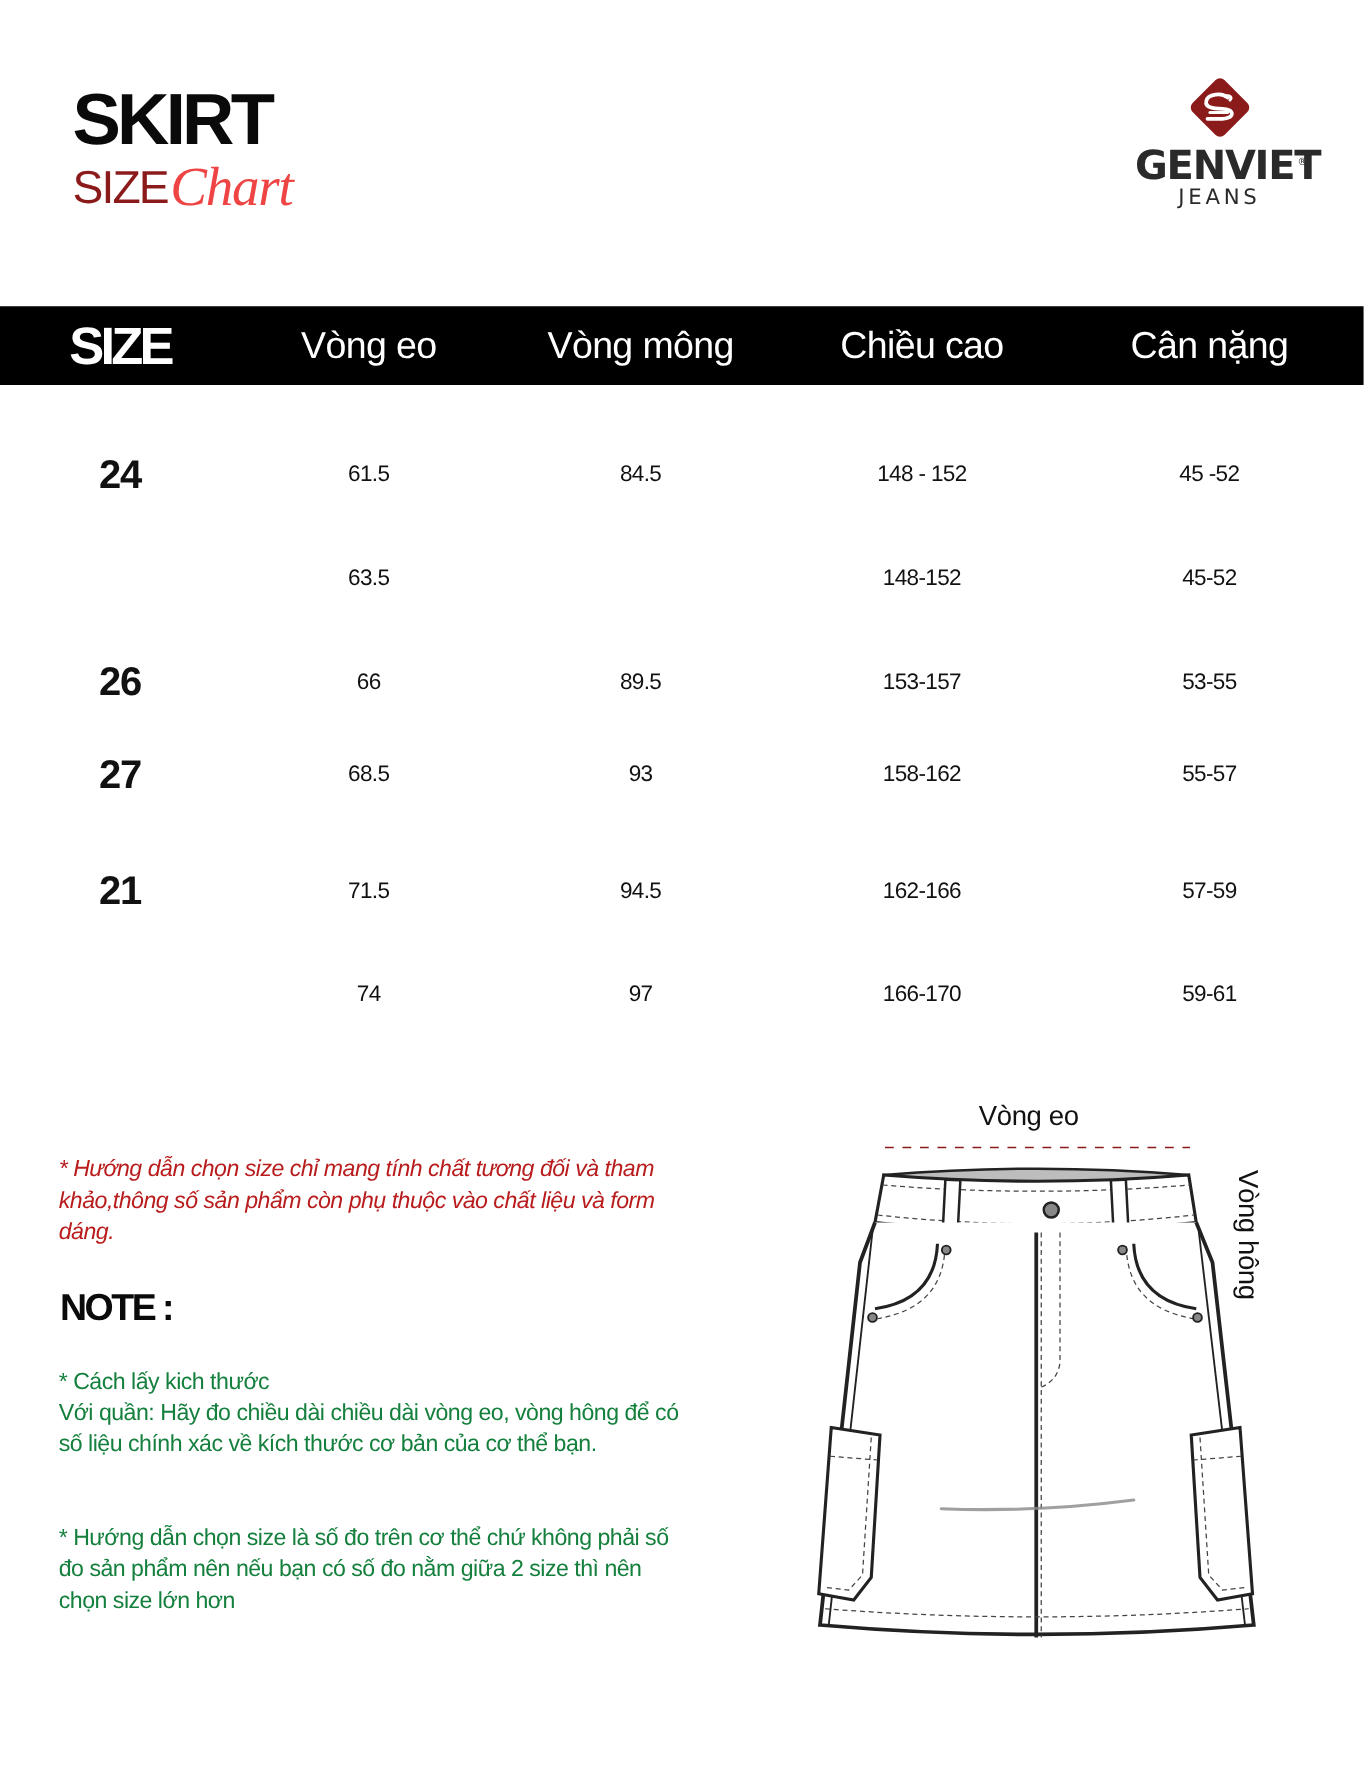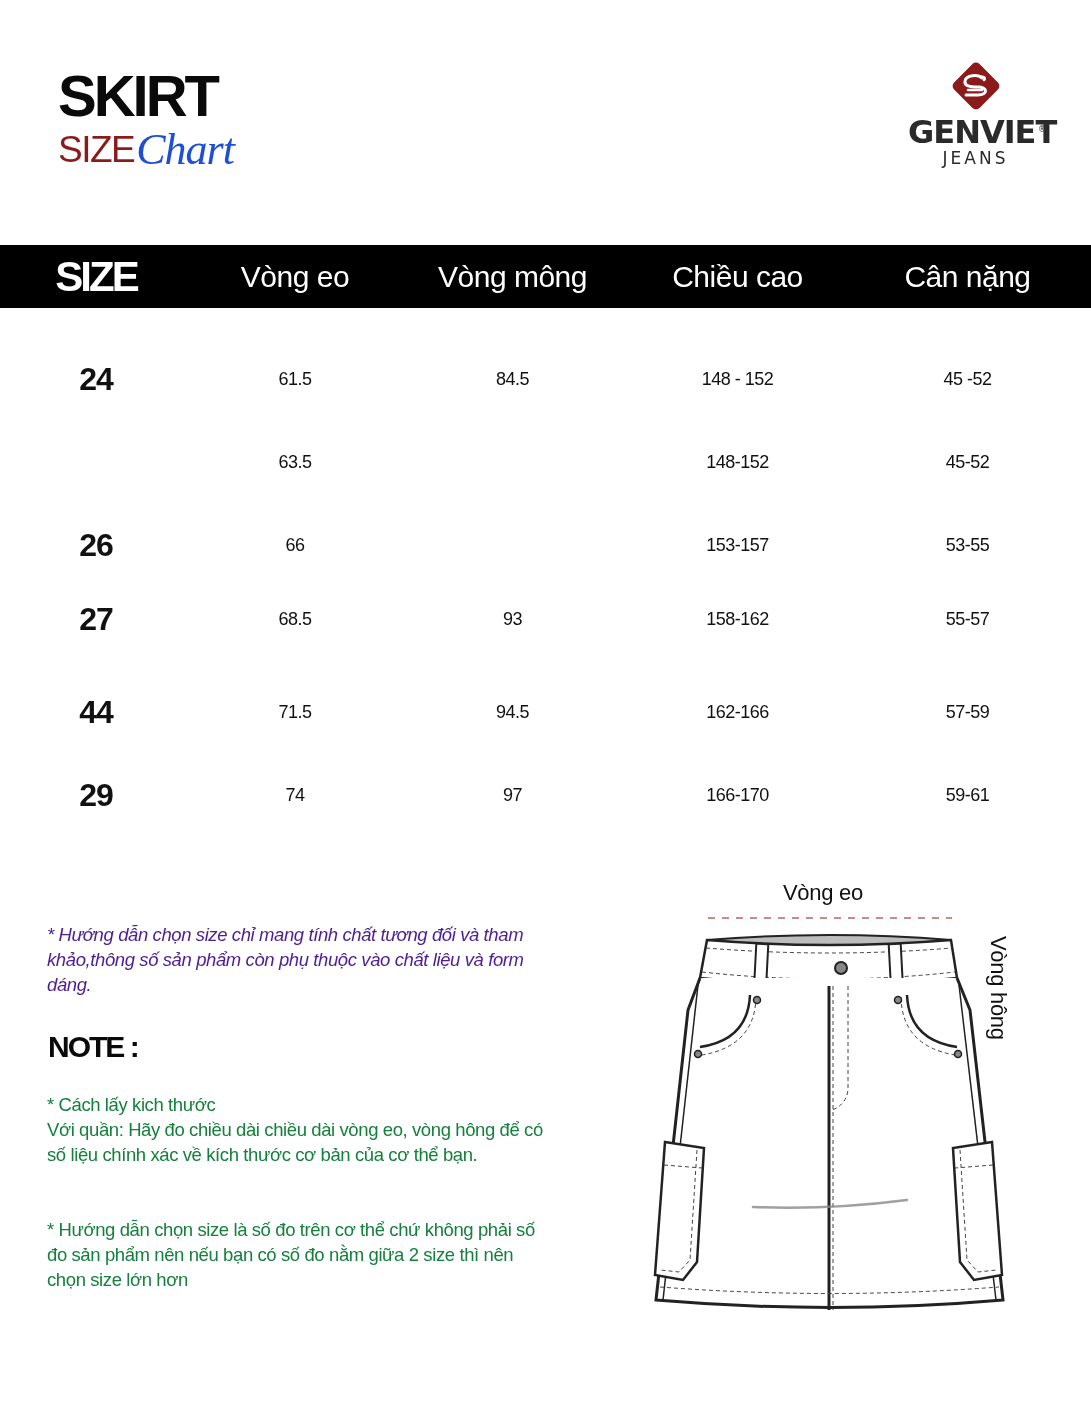--- a/index.html
+++ b/index.html
@@ -4,21 +4,21 @@
   <style>
     * { margin: 0; padding: 0; box-sizing: border-box; }
     html, body { width: 1091px; height: 1413px; background: #ffffff; overflow: hidden; }
     body { position: relative; font-family: "Liberation Sans", sans-serif; color: #111; }
 
     
     .title-block { position: absolute; left: 58px; top: 66px; }
     .title-main { font-family: "Liberation Sans", sans-serif; font-weight: 700; font-size: 58px; letter-spacing: -3px; line-height: 60px; color: #0a0a0a; }
     .title-sub { position: relative; margin-top: 4px; height: 44px; }
     .title-sub .size { font-family: "Liberation Sans", sans-serif; font-size: 37px; letter-spacing: -1.5px; color: #8b1a1a; line-height: 40px; display: inline-block; vertical-align: top; }
-    .title-sub .chart { font-family: "Liberation Serif", serif; font-style: italic; font-size: 44px; color: #1d4ed8; line-height: 40px; display: inline-block; vertical-align: top; margin-left: 2px; letter-spacing: -1px; }
+    .title-sub .chart { font-family: "Liberation Serif", serif; font-style: italic; font-size: 44px; color: #ef4444; line-height: 40px; display: inline-block; vertical-align: top; margin-left: 2px; letter-spacing: -1px; }
 
     
     .logo { position: absolute; left: 908px; top: 58px; width: 135px; text-align: center; }
     .logo svg { display: block; margin: 0 auto; }
     .logo .brand { font-family: "DejaVu Sans", sans-serif; font-weight: 700; font-size: 32px; letter-spacing: -1px; color: #2a2a2a; line-height: 32px; margin-top: 2px; position: relative; }
     .logo .brand .reg { position: absolute; right: -2px; top: -2px; font-size: 8px; font-weight: 400; }
     .logo .sub { font-family: "DejaVu Sans", sans-serif; font-size: 17px; letter-spacing: 3px; color: #2a2a2a; line-height: 20px; }
 
     
     .header-bar { position: absolute; left: 0; top: 245px; width: 1091px; height: 63px; background: #000; }
@@ -26,21 +26,21 @@
     .hcell.size { font-weight: 700; font-size: 42px; letter-spacing: -3px; }
     .hcell.col { font-size: 30px; letter-spacing: -0.5px; }
 
     
     .rows { position: absolute; left: 0; top: 338px; width: 1091px; }
     .row { position: absolute; left: 0; width: 1091px; height: 83px; }
     .cell { position: absolute; top: 0; height: 83px; line-height: 83px; text-align: center; font-size: 18px; color: #111; white-space: nowrap; letter-spacing: -0.5px; }
     .cell.size { font-weight: 700; font-size: 32px; letter-spacing: -1px; }
 
     
-    .disclaimer { position: absolute; left: 47px; top: 922px; width: 500px; font-style: italic; font-size: 18.5px; line-height: 25px; color: #4c1d95; letter-spacing: -0.4px; }
+    .disclaimer { position: absolute; left: 47px; top: 922px; width: 500px; font-style: italic; font-size: 18.5px; line-height: 25px; color: #b91c1c; letter-spacing: -0.4px; }
 
     .note-title { position: absolute; left: 48px; top: 1030px; font-weight: 700; font-size: 30px; letter-spacing: -2px; color: #0a0a0a; }
 
     .note-block { position: absolute; left: 47px; width: 500px; font-size: 18.5px; line-height: 25px; color: #15803d; letter-spacing: -0.4px; }
     .note-1 { top: 1092px; }
     .note-2 { top: 1217px; }
 
     
     .illustration { position: absolute; left: 640px; top: 870px; width: 400px; height: 450px; }
     .lbl-waist { position: absolute; left: 783px; top: 880px; font-size: 22px; color: #111; letter-spacing: -0.3px; }
@@ -86,39 +86,39 @@
     <div class="cell" style="left:870px;width:195px;">45 -52</div>
   </div>
   <div class="row" style="top:83px;">
     <div class="cell" style="left:205px;width:180px;">63.5</div>
     <div class="cell" style="left:640px;width:195px;">148-152</div>
     <div class="cell" style="left:870px;width:195px;">45-52</div>
   </div>
   <div class="row" style="top:166px;text-decoration:underline;">
     <div class="cell size" style="left:40px;width:112px;">26</div>
     <div class="cell" style="left:205px;width:180px;text-align:center;">66</div>
+    <div class="cell" style="left:410px;width:205px;">89.5</div>
     <div class="cell" style="left:640px;width:195px;">153-157</div>
     <div class="cell" style="left:870px;width:195px;">53-55</div>
   </div>
   <div class="row" style="top:240px;">
     <div class="cell size" style="left:40px;width:112px;">27</div>
     <div class="cell" style="left:205px;width:180px;">68.5</div>
     <div class="cell" style="left:410px;width:205px;">93</div>
     <div class="cell" style="left:640px;width:195px;">158-162</div>
     <div class="cell" style="left:870px;width:195px;">55-57</div>
   </div>
   <div class="row" style="top:333px;">
-    <div class="cell size" style="left:40px;width:112px;">44</div>
+    <div class="cell size" style="left:40px;width:112px;">21</div>
     <div class="cell" style="left:205px;width:180px;">71.5</div>
     <div class="cell" style="left:410px;width:205px;">94.5</div>
     <div class="cell" style="left:640px;width:195px;">162-166</div>
     <div class="cell" style="left:870px;width:195px;">57-59</div>
   </div>
   <div class="row" style="top:416px;">
-    <div class="cell size" style="left:40px;width:112px;">29</div>
     <div class="cell" style="left:205px;width:180px;">74</div>
     <div class="cell" style="left:410px;width:205px;">97</div>
     <div class="cell" style="left:640px;width:195px;">166-170</div>
     <div class="cell" style="left:870px;width:195px;">59-61</div>
   </div>
 </div>
 
 <div class="disclaimer">* Hướng dẫn chọn size chỉ mang tính chất tương đối và tham khảo,thông số sản phẩm còn phụ thuộc vào chất liệu và form dáng.</div>
 
 <div class="note-title">NOTE :</div>

